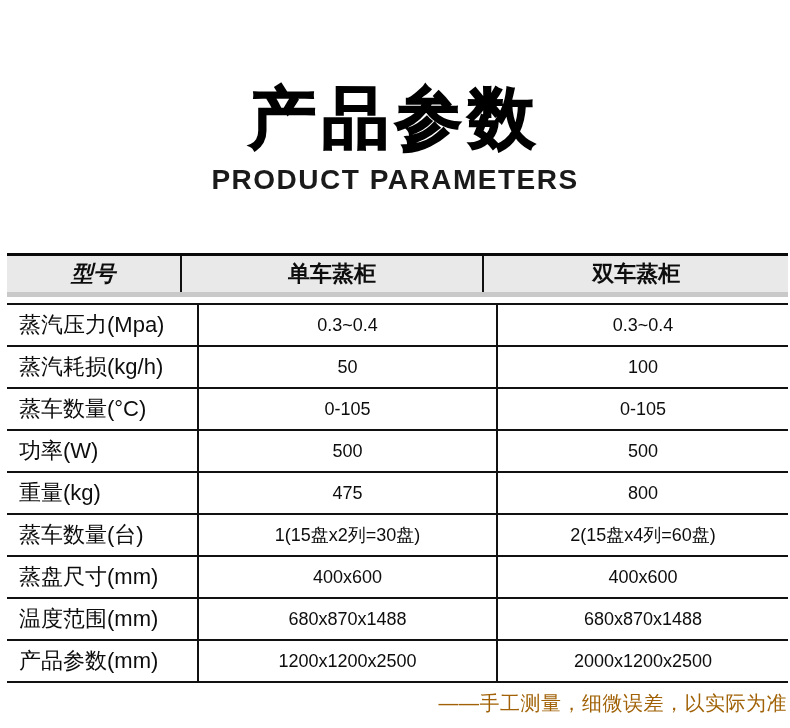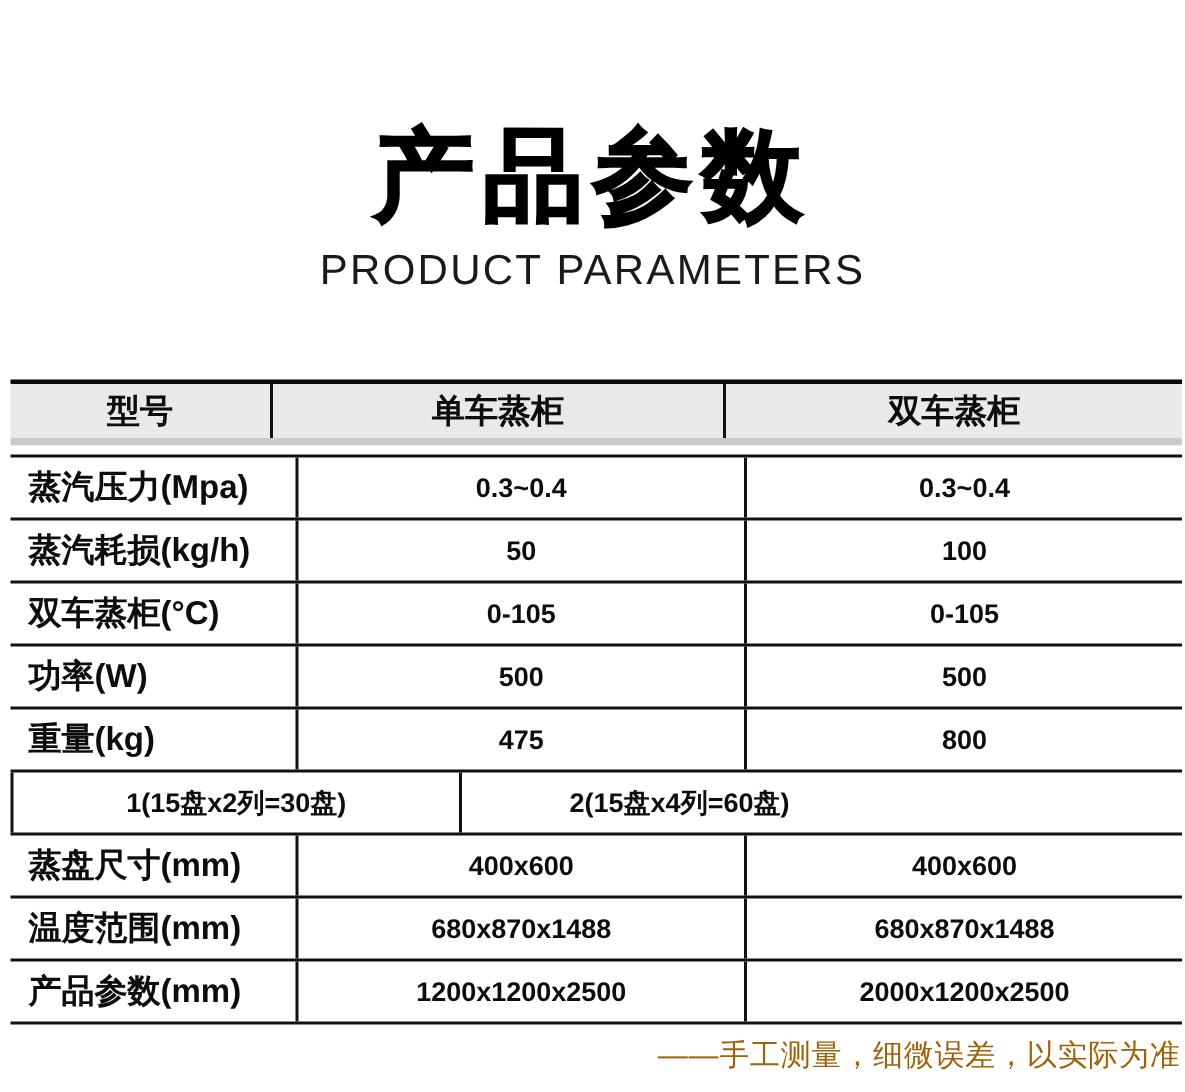--- a/index.html
+++ b/index.html
@@ -26,21 +26,21 @@
     font-size: 67px;
     font-weight: 900;
     color: #000000;
     letter-spacing: 6px;
     line-height: 1.2;
     -webkit-text-stroke: 1.5px #000000;
   }
   .title-en {
     margin-top: 6px;
     font-size: 28px;
-    font-weight: 400;
+    font-weight: 700;
     color: #1a1a1a;
     letter-spacing: 1.5px;
   }
 
   
   .param-table {
     position: absolute;
     left: 7px;
     top: 253px;
     width: 781px;
@@ -54,33 +54,32 @@
   }
   .th {
     display: flex;
     align-items: center;
     justify-content: center;
     font-size: 22px;
     font-weight: 700;
     color: #0d0d0d;
     box-sizing: border-box;
   }
-  .th.c1 { width: 190px; }
+  .th.c1 { width: 190px; font-style: italic; }
   .th.c2 { width: 333px; border-left: 2px solid #111; }
   .th.c3 { width: 336px; border-left: 2px solid #111; }
   .header-shadow { height: 5px; background: #c9c9c9; }
   .header-gap { height: 6px; background: #ffffff; }
 
   .table-body { border-top: 2px solid #111; }
   .t-row {
     display: flex;
     height: 40px;
     border-bottom: 2px solid #111;
     align-items: stretch;
-    font-weight: bold;
   }
   .cell {
     display: flex;
     align-items: center;
     box-sizing: border-box;
     font-size: 18px;
     color: #0d0d0d;
   }
   .cell.label {
     width: 190px;
@@ -123,35 +122,36 @@
       <div class="cell label">蒸汽压力(Mpa)</div>
       <div class="cell v1">0.3~0.4</div>
       <div class="cell v2">0.3~0.4</div>
     </div>
     <div class="t-row">
       <div class="cell label">蒸汽耗损(kg/h)</div>
       <div class="cell v1">50</div>
       <div class="cell v2">100</div>
     </div>
     <div class="t-row">
-      <div class="cell label">双车蒸柜(°C)</div>
+      <div class="cell label">蒸车数量(°C)</div>
       <div class="cell v1">0-105</div>
       <div class="cell v2">0-105</div>
     </div>
     <div class="t-row">
       <div class="cell label">功率(W)</div>
       <div class="cell v1">500</div>
       <div class="cell v2">500</div>
     </div>
     <div class="t-row">
       <div class="cell label">重量(kg)</div>
       <div class="cell v1">475</div>
       <div class="cell v2">800</div>
     </div>
     <div class="t-row">
+      <div class="cell label">蒸车数量(台)</div>
       <div class="cell v1">1(15盘x2列=30盘)</div>
       <div class="cell v2">2(15盘x4列=60盘)</div>
     </div>
     <div class="t-row">
       <div class="cell label">蒸盘尺寸(mm)</div>
       <div class="cell v1">400x600</div>
       <div class="cell v2">400x600</div>
     </div>
     <div class="t-row">
       <div class="cell label">温度范围(mm)</div>

